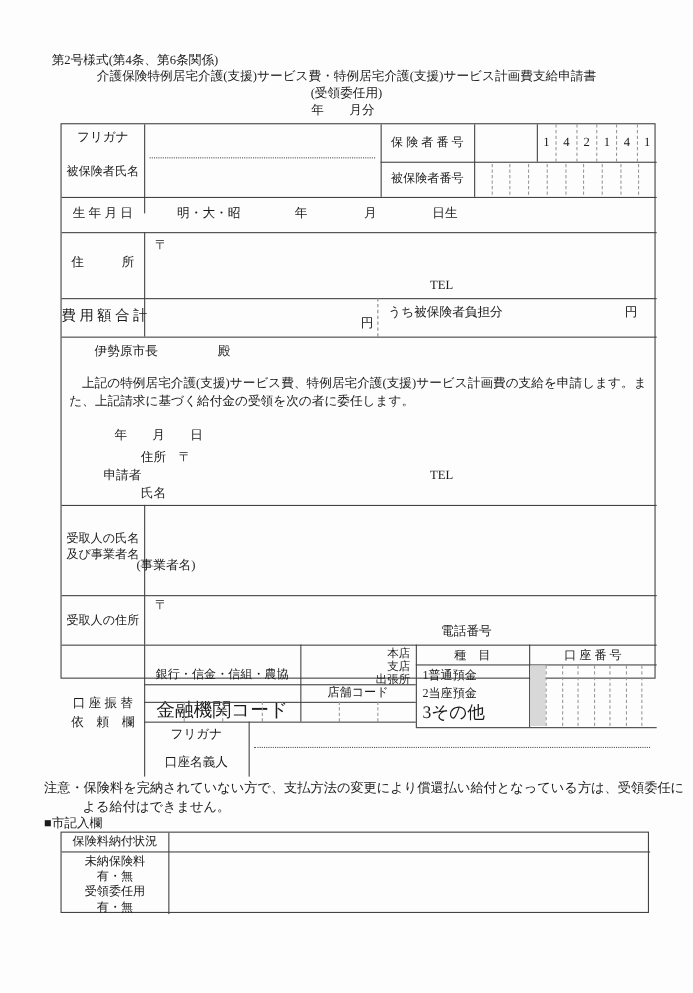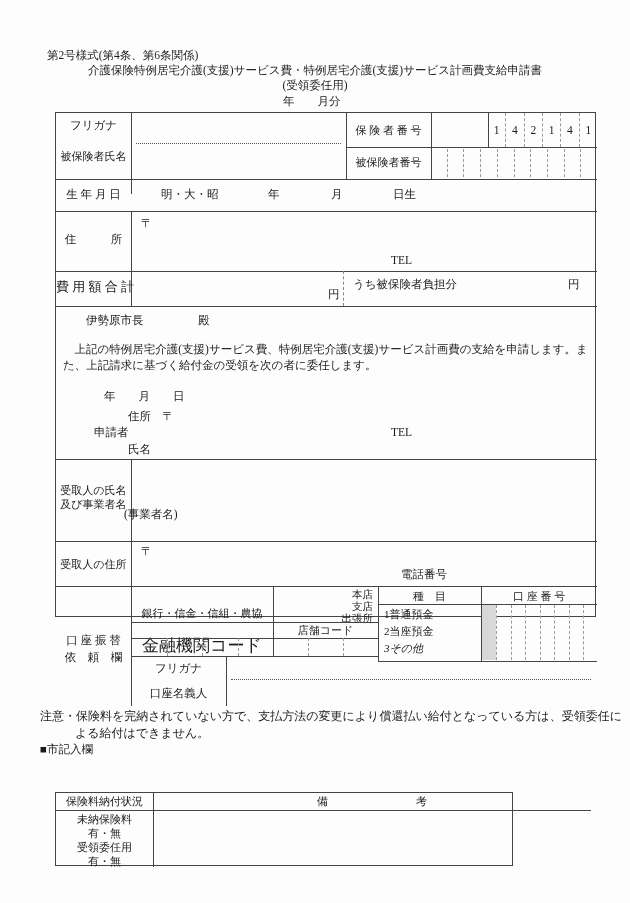--- a/index.html
+++ b/index.html
@@ -137,21 +137,21 @@
         <div></div>
         <div></div>
     </div>
     <div class="hl" style="left:75px;top:543px;width:247px;"></div>
 
     <div class="t ctr" style="left:322px;width:103px;top:477px;font-size:11px;">種　目</div>
     <div class="t ctr" style="left:425px;width:116px;top:477px;font-size:11px;">口 座 番 号</div>
     <div class="hl" style="left:322px;top:491px;width:219px;"></div>
     <div class="t" style="left:328px;top:495px;font-size:11px;">1普通預金</div>
     <div class="t" style="left:328px;top:512px;font-size:11px;">2当座預金</div>
-    <div class="t" style="left:328px;top:529px;font-size:11px;font-style:italic;">3その他</div>
+    <div class="t" style="left:328px;top:529px;font-size:16px;">3その他</div>
 
     <div class="gray" style="position:absolute;left:426px;top:492px;width:14px;height:55px;"></div>
     <div class="cells" style="left:440px;top:492px;width:101px;height:55px;border-left:1px dashed #999;">
       <div></div>
         <div></div>
         <div></div>
         <div></div>
         <div></div>
         <div></div>
         <div></div>
@@ -160,24 +160,23 @@
 
     <div class="vl" style="left:170px;top:543px;height:50px;"></div>
     <div class="t ctr" style="left:75px;width:95px;top:549px;">フリガナ</div>
     <div class="t ctr" style="left:75px;width:95px;top:574px;">口座名義人</div>
     <div class="hdot" style="left:175px;top:566px;width:360px;"></div>
   </div>
 
   <div class="t wrap" style="left:40px;top:708px;width:556px;line-height:17px;font-size:12px;padding-left:35px;text-indent:-35px;">注意・保険料を完納されていない方で、支払方法の変更により償還払い給付となっている方は、受領委任による給付はできません。</div>
   <div class="t" style="left:40px;top:743px;">■市記入欄</div>
 
-  <div class="box" style="left:55px;top:792px;width:458px;height:74px;">
+  <div class="box" style="left:55px;top:756px;width:535px;height:74px;">
     <div class="vl" style="left:97px;top:0;height:74px;"></div>
     <div class="hl" style="left:0;top:17px;width:535px;"></div>
     <div class="t ctr" style="left:0;width:97px;top:2px;font-size:11px;">保険料納付状況</div>
-    <div class="t ctr" style="left:97px;width:438px;top:2px;font-size:11px;">備　　　　　　　　考</div>
     <div class="t ctr" style="left:0;width:97px;top:20px;font-size:11px;">未納保険料</div>
     <div class="t ctr" style="left:0;width:97px;top:34px;font-size:11px;">有・無</div>
     <div class="t ctr" style="left:0;width:97px;top:48px;font-size:11px;">受領委任用</div>
     <div class="t ctr" style="left:0;width:97px;top:62px;font-size:11px;">有・無</div>
   </div>
 
 </div>
 
 </body></html>

